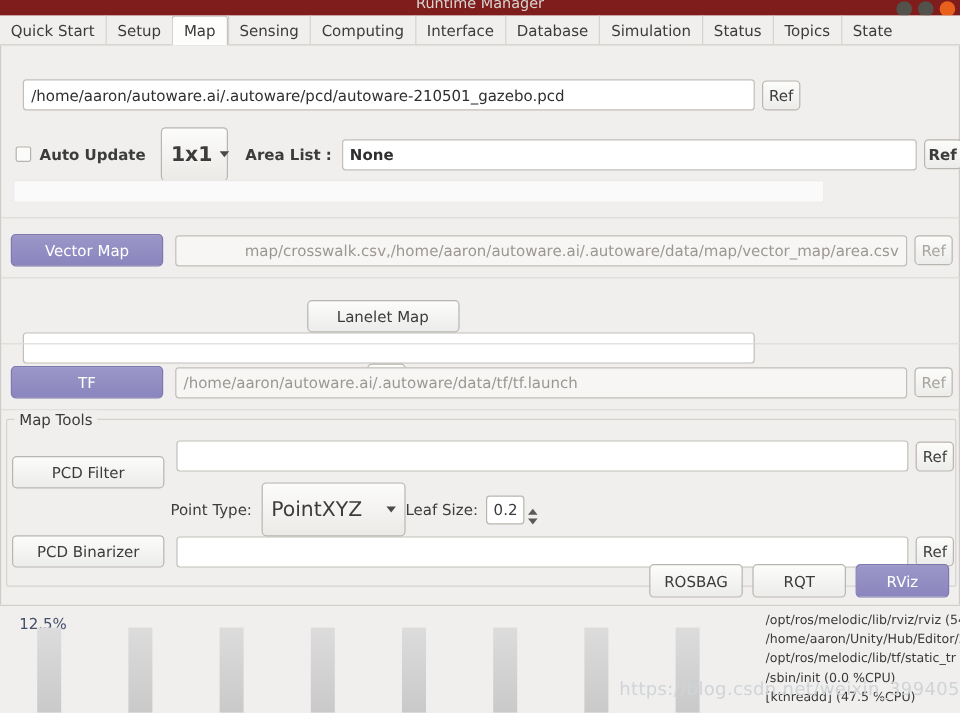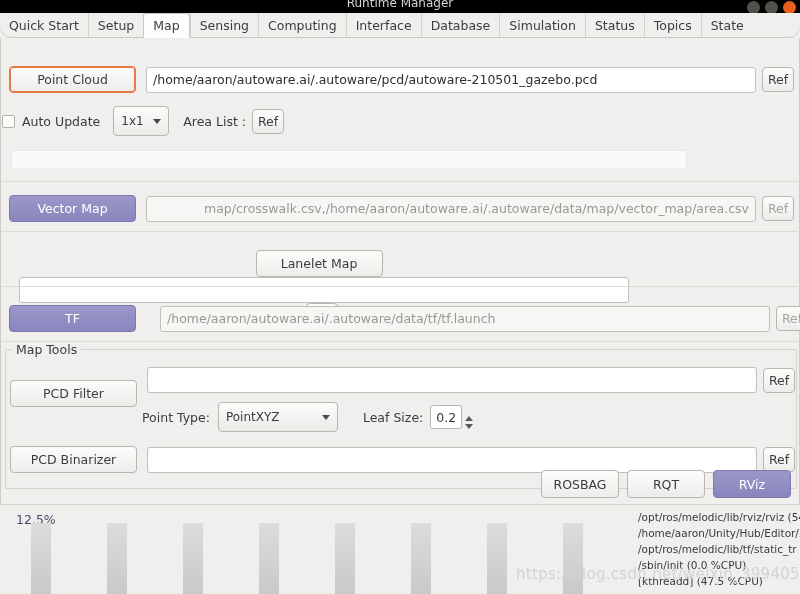--- a/index.html
+++ b/index.html
@@ -10,38 +10,38 @@
     font-family: "DejaVu Sans", "Liberation Sans", sans-serif;
     font-size: 12px;
     color: #3c3c3c;
     background: #f0efed;
   }
   #app { position: relative; width: 800px; height: 594px; }
 
   
   .titlebar {
     position: absolute; top: 0; left: 0; width: 800px; height: 13px;
-    background: #000000;
+    background: #7f1d1d;
     overflow: hidden;
   }
   .titlebar-text {
     position: absolute; left: 0; right: 0; top: -4px;
     text-align: center; color: #d8d6d2; font-size: 12px; line-height: 14px;
     white-space: nowrap;
   }
   .winbtns { position: absolute; right: 4px; top: 1px; display: flex; gap: 5px; }
   .winbtn { width: 13px; height: 13px; border-radius: 50%; background: #53514c; }
   .winbtn.close { background: #e8601c; }
 
   
   .tabbar {
     position: absolute; top: 13px; left: 0; width: 800px; height: 25px;
     background: #f0efed;
     border-bottom: 1px solid #c9c6c2;
-    display: flex; align-items: flex-end; border-radius: 12px;
+    display: flex; align-items: flex-end;
   }
   .tab {
     height: 24px; padding: 0 9px;
     display: flex; align-items: center;
     font-size: 12.5px; color: #3c3c3c;
     border-left: 1px solid #d6d3cf;
     background: transparent;
     white-space: nowrap;
     position: relative; top: 0;
   }
@@ -110,24 +110,24 @@
     border-radius: 2px;
     background: #fbfbfa;
     display: inline-block;
   }
   .lbl { font-size: 12.5px; color: #3c3c3c; white-space: nowrap; }
 
   .combo {
     background: linear-gradient(to bottom, #fcfcfb 0%, #eceae7 100%);
     border: 1px solid #b9b6b1;
     border-radius: 4px;
-    height: 30px;
+    height: 45px;
     display: flex; align-items: center; justify-content: space-between;
     padding: 0 7px;
-    font-size: 12px; color: #3c3c3c;
+    font-size: 17px; color: #3c3c3c;
     gap: 6px;
   }
   .caret {
     width: 0; height: 0;
     border-left: 4.5px solid transparent;
     border-right: 4.5px solid transparent;
     border-top: 5px solid #4a4a4a;
   }
 
   .spin {
@@ -224,33 +224,33 @@
     <div class="tab">Database</div>
     <div class="tab">Simulation</div>
     <div class="tab">Status</div>
     <div class="tab">Topics</div>
     <div class="tab">State</div>
   </div>
 
   <div class="panel">
 
     <div class="row" style="left:8px; top:28px;">
-      <div class="btn main focus">Point Cloud</div>
       <div class="txt" style="width:610px; margin-left:10px;">/home/aaron/autoware.ai/.autoware/pcd/autoware-210501_gazebo.pcd</div>
       <div class="btn ref" style="margin-left:6px;">Ref</div>
     </div>
 
-    <div class="row" style="left:1px; top:68px;">
+    <div class="row" style="left:12px; top:68px;font-weight:bold;">
       <span class="chk"></span>
       <span class="lbl" style="margin-left:7px;">Auto Update</span>
       <div class="combo" style="width:56px; margin-left:13px;">
         <span>1x1</span>
         <span class="caret"></span>
       </div>
       <span class="lbl" style="margin-left:14px;">Area List :</span>
+      <div class="txt" style="width:479px; margin-left:8px;">None</div>
       <div class="btn ref" style="margin-left:6px;">Ref</div>
     </div>
 
     <div class="progress"></div>
 
     <div class="sep" style="top:143px;"></div>
 
     <div class="row" style="left:8px; top:157px;">
       <div class="btn main purple">Vector Map</div>
       <div class="txt dim" style="width:610px; margin-left:10px; justify-content:flex-end;">map/crosswalk.csv,/home/aaron/autoware.ai/.autoware/data/map/vector_map/area.csv</div>
@@ -262,21 +262,21 @@
     <div class="row" style="left:8px; top:212px;flex-direction:column;">
       <div class="btn main">Lanelet Map</div>
       <div class="txt empty" style="width:610px; margin-left:10px;"></div>
       <div class="btn ref" style="margin-left:6px;">Ref</div>
     </div>
 
     <div class="sep" style="top:248px;"></div>
 
     <div class="row" style="left:8px; top:267px;">
       <div class="btn main purple">TF</div>
-      <div class="txt dim" style="width:610px; margin-left:24px;">/home/aaron/autoware.ai/.autoware/data/tf/tf.launch</div>
+      <div class="txt dim" style="width:610px; margin-left:10px;">/home/aaron/autoware.ai/.autoware/data/tf/tf.launch</div>
       <div class="btn ref dim" style="margin-left:6px;">Ref</div>
     </div>
 
     <div class="sep" style="top:303px;"></div>
 
     <div class="group">
       <div class="group-title">Map Tools</div>
 
       <div class="row" style="left:4px; top:30px;">
         <div class="btn main">PCD Filter</div>
@@ -285,21 +285,21 @@
         <div class="txt empty" style="width:610px;"></div>
         <div class="btn ref" style="margin-left:6px;">Ref</div>
       </div>
 
       <div class="row" style="left:136px; top:52px;">
         <span class="lbl">Point Type:</span>
         <div class="combo" style="width:120px; margin-left:8px;">
           <span>PointXYZ</span>
           <span class="caret"></span>
         </div>
-        <span class="lbl" style="margin-left:25px;">Leaf Size:</span>
+        <span class="lbl" style="">Leaf Size:</span>
         <div class="spin" style="margin-left:7px;align-items:flex-end;">
           <div class="spin-val">0.2</div>
           <div class="spin-arrows">
             <div class="arr-up"></div>
             <div class="arr-dn"></div>
           </div>
         </div>
       </div>
 
       <div class="row" style="left:4px; top:96px;">

